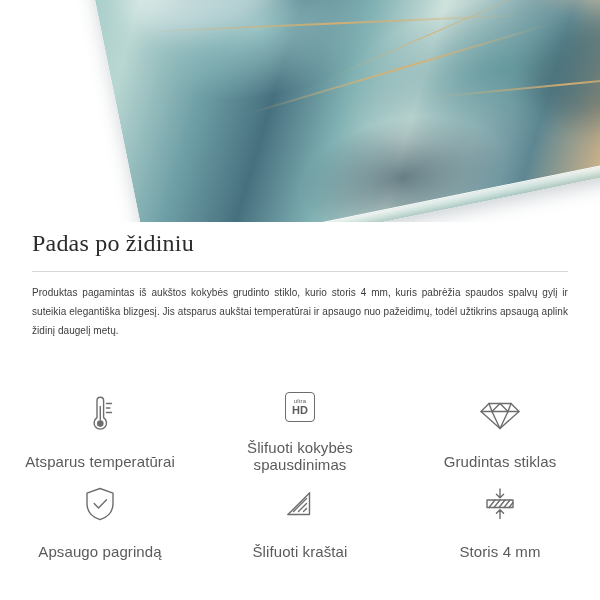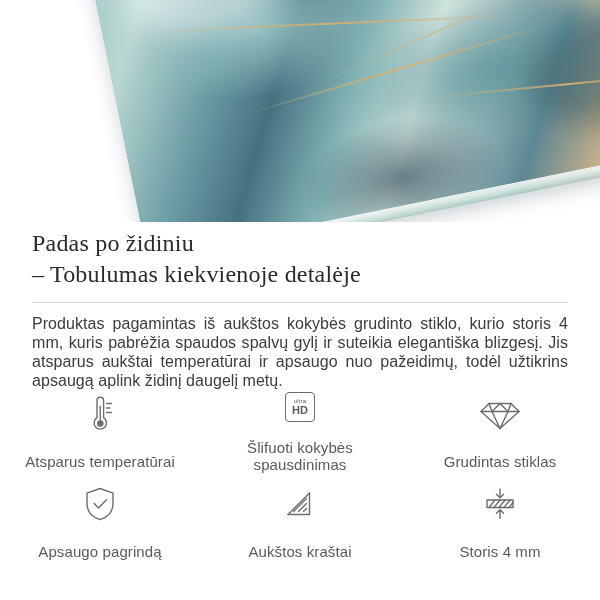--- a/index.html
+++ b/index.html
@@ -105,21 +105,21 @@
   }
   .headline .l2 { display: block; }
   .divider {
     margin-top: 12px;
     width: 536px;
     height: 1px;
     background: #d8d8d8;
   }
   .body-copy {
     margin-top: 11px;
-    font-size: 16px;
+    font-size: 10px;
     line-height: 19px;
     color: #3d3d3d;
     text-align: justify;
     width: 536px;
     letter-spacing: 0.05px;
   }
 
   
   .features {
     position: absolute;
@@ -190,21 +190,20 @@
       </div>
 
       <div class="glass-edge"></div>
 
     </div>
   </div>
 
   <div class="content">
     <h1 class="headline">
       <span class="l1">Padas po židiniu</span>
-      <span class="l2">– Tobulumas kiekvienoje detalėje</span>
     </h1>
     <div class="divider"></div>
     <p class="body-copy">Produktas pagamintas iš aukštos kokybės grudinto stiklo, kurio storis 4 mm, kuris pabrėžia spaudos spalvų gylį ir suteikia elegantiška blizgesį. Jis atsparus aukštai temperatūrai ir apsaugo nuo pažeidimų, todėl užtikrins apsaugą aplink židinį daugelį metų.</p>
   </div>
 
   <div class="features">
 
     <div class="feature">
       <div class="feature-icon">
         <svg width="38" height="40" viewBox="0 0 38 40" aria-hidden="true">
@@ -250,21 +249,21 @@
     </div>
 
     <div class="feature">
       <div class="feature-icon">
         <svg width="40" height="38" viewBox="0 0 40 38" aria-hidden="true">
           <path class="stroke" d="M8 29.5 29.5 8"></path>
           <path class="stroke" d="M8 29.5h21.5V8"></path>
           <path class="stroke" d="M13.5 26.5 26.5 13.5M18.5 26.5l8-8M23.5 26.5l3-3"></path>
         </svg>
       </div>
-      <div class="feature-label">Aukštos kraštai</div>
+      <div class="feature-label">Šlifuoti kraštai</div>
     </div>
 
     <div class="feature">
       <div class="feature-icon">
         <svg width="40" height="40" viewBox="0 0 40 40" aria-hidden="true">
           <path class="stroke" d="M20 5v8.5M16.4 10.2 20 13.8l3.6-3.6"></path>
           <rect class="stroke" x="7" y="16" width="26" height="7.5"></rect>
           <path class="stroke" d="m9 23.5 6-7.5M14 23.5l6-7.5M19 23.5l6-7.5M24 23.5l6-7.5M29 23.5l4-5"></path>
           <path class="stroke" d="M20 34.5V26M16.4 29.3 20 25.7l3.6 3.6"></path>
         </svg>

